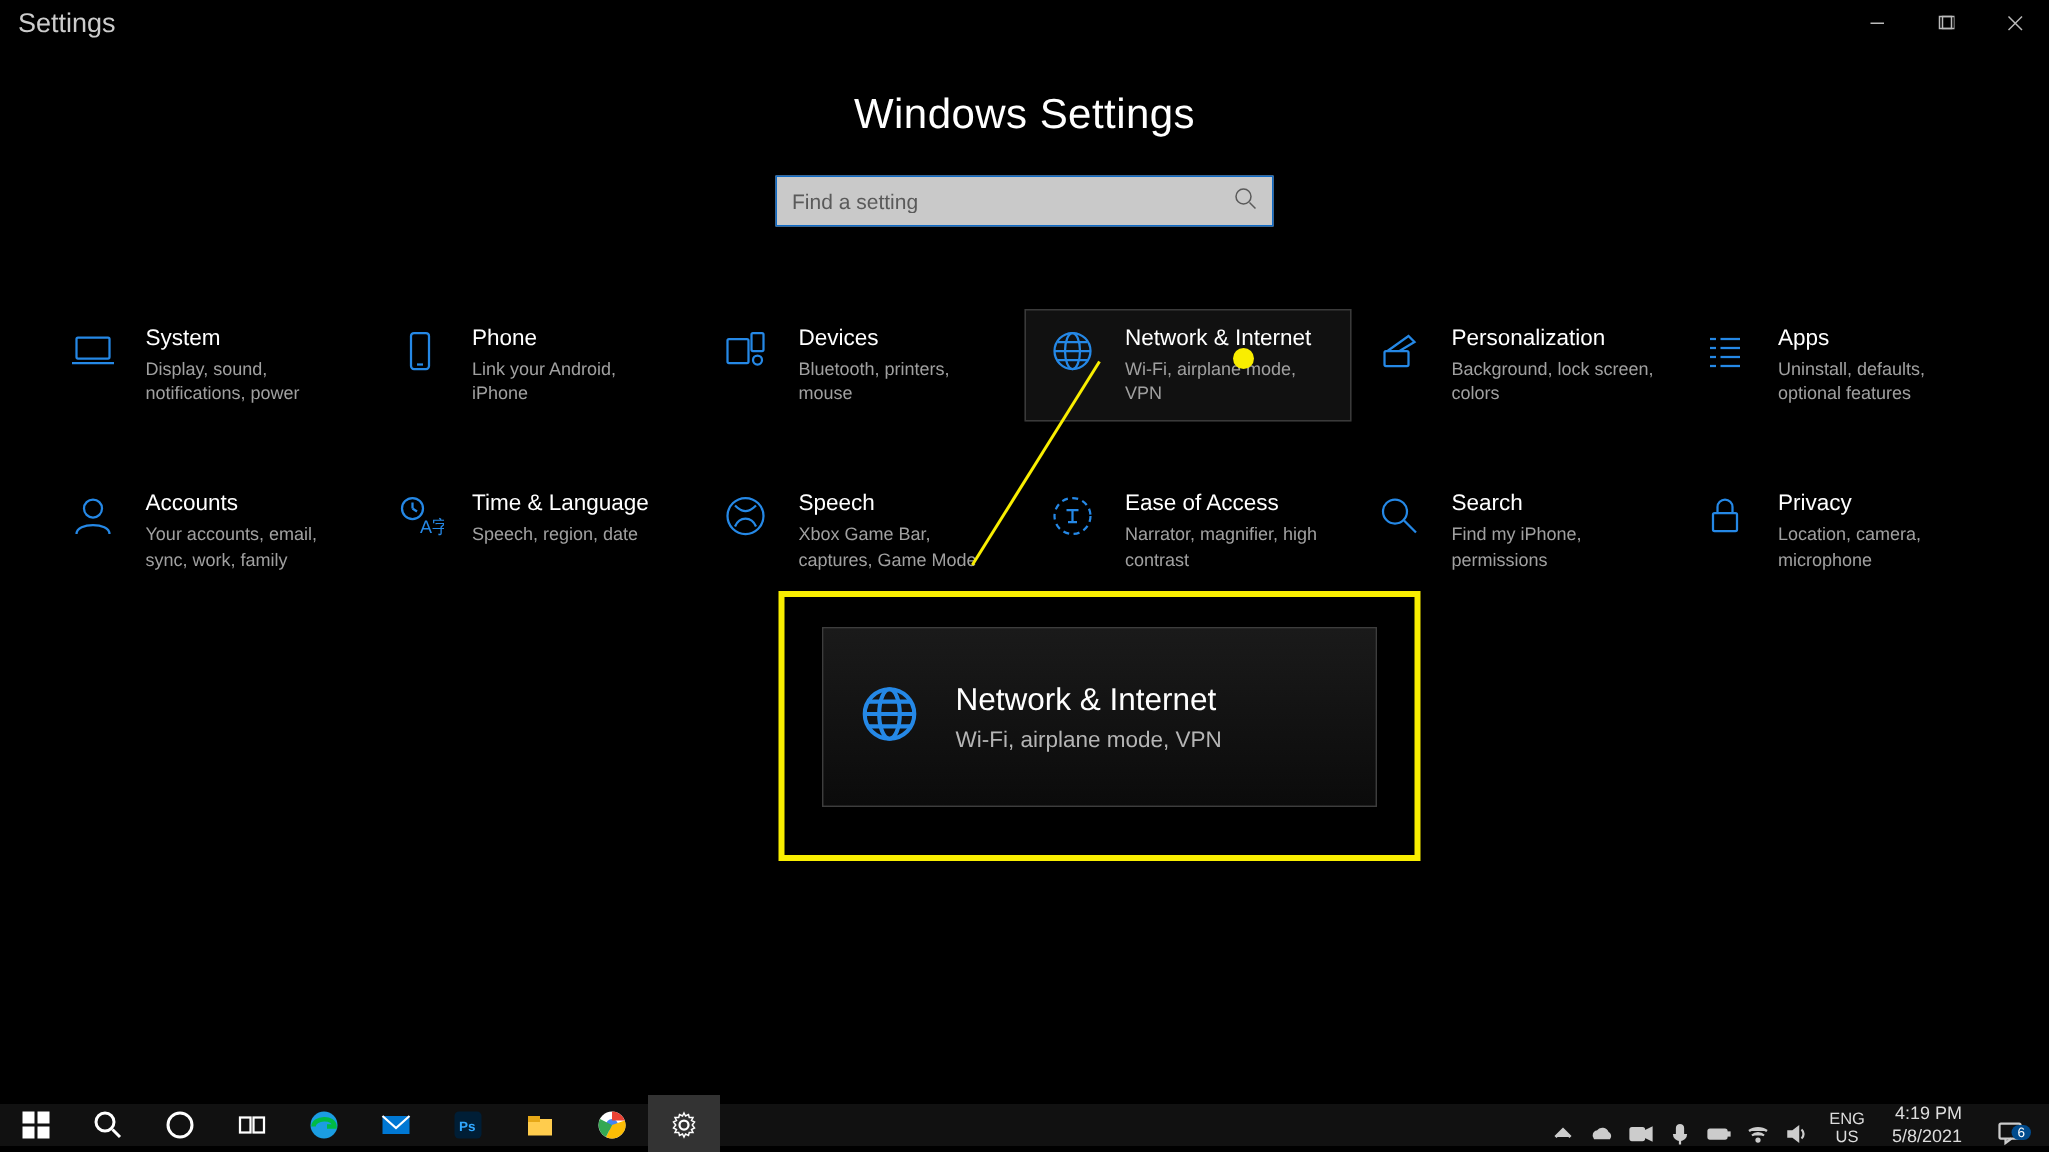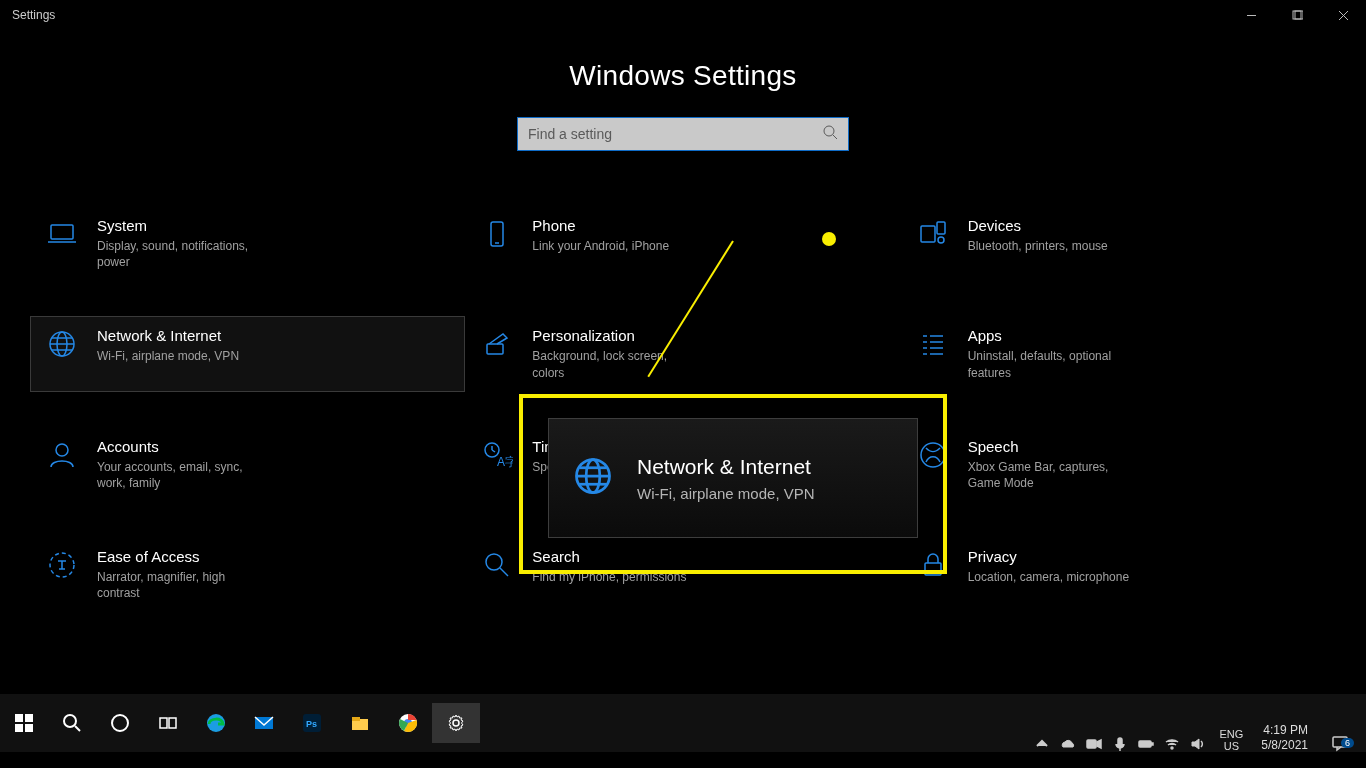--- a/index.html
+++ b/index.html
@@ -1,46 +1,46 @@
 <!DOCTYPE html>
 <html><head>
 <meta charset="utf-8">
 <style>
   * { box-sizing: border-box; margin: 0; padding: 0; }
   html, body { width: 1366px; height: 768px; overflow: hidden; background:#000; font-family: "Segoe UI", Tahoma, sans-serif; color:#fff; }
   .window { width:100%; height:100%; position:relative; background:#000; }
-  .titlebar { height:30px; display:flex; align-items:center; justify-content:space-between; padding:0 0 0 12px; font-size:12px; color:#ccc; }
+  .titlebar { height:30px; display:flex; align-items:center; justify-content:space-between; padding:0 0 0 12px; font-size:18px; color:#ccc; }
   .win-controls { display:flex; height:30px; }
   .win-btn { width:46px; display:flex; align-items:center; justify-content:center; }
   .win-btn svg { stroke:#bbb; }
   .page-title { text-align:center; font-size:28px; font-weight:300; margin-top:30px; letter-spacing:0.3px; }
   .search-wrap { display:flex; justify-content:center; margin-top:25px; }
   .search-box { width:332px; height:34px; background:#c9c9c9; border:1px solid #0e6bc7; display:flex; align-items:center; padding:0 10px; }
   .search-box input { flex:1; border:none; outline:none; background:transparent; font-size:14px; color:#333; }
   .search-box input::placeholder { color:#5a5a5a; }
   .search-icon svg { stroke:#5a5a5a; fill:none; }
-  .grid { display:grid; grid-template-columns: repeat(3, 1fr); column-gap:0px; row-gap:35px; padding:55px 30px 0 30px; }
+  .grid { display:grid; grid-template-columns: repeat(6, 1fr); column-gap:0px; row-gap:35px; padding:55px 30px 0 30px; }
   .tile { display:flex; align-items:flex-start; gap:18px; padding:10px 14px; border:1px solid transparent; }
   .tile.hover { border:1px solid #3a3a3a; background:#111; }
   .tile-icon { width:34px; height:34px; flex:0 0 34px; display:flex; align-items:center; justify-content:center; }
   .tile-icon svg { stroke:#2588e6; fill:none; stroke-width:1.5; }
   .tile-text .t-title { font-size:15px; font-weight:400; color:#fff; margin-bottom:4px; }
   .tile-text .t-sub { font-size:12px; color:#a0a0a0; line-height:1.35; max-width:165px; }
 
   
   .callout { position:absolute; left:519px; top:394px; width:428px; height:180px; border:4px solid #f9ee00; pointer-events:none; }
   .callout-line { position:absolute; left:732px; top:241px; width:2px; height:160px; background:#f9ee00; transform-origin:top; transform:rotate(32deg); pointer-events:none; }
   .callout-dot { position:absolute; left:822px; top:232px; width:14px; height:14px; border-radius:50%; background:#f9ee00; pointer-events:none; }
   .callout-tile { position:absolute; left:548px; top:418px; width:370px; height:120px; display:flex; align-items:center; gap:22px; padding:0 22px; background:linear-gradient(#1a1a1a,#0b0b0b); border:1px solid #3d3d3d; }
   .callout-tile .big-icon svg { width:44px; height:44px; stroke:#2588e6; fill:none; stroke-width:2; }
   .callout-tile .big-title { font-size:21px; font-weight:400; margin-bottom:6px; }
   .callout-tile .big-sub { font-size:15px; color:#b5b5b5; }
 
   
-  .taskbar { position:absolute; left:0; bottom:16px; right:0; height:58px; background:#111; display:flex; align-items:center; justify-content:space-between; padding:0 6px 0 0; }
+  .taskbar { position:absolute; left:0; bottom:4px; right:0; height:28px; background:#111; display:flex; align-items:center; justify-content:space-between; padding:0 6px 0 0; }
   .tb-left { display:flex; align-items:center; height:100%; }
   .tb-item { width:48px; height:40px; display:flex; align-items:center; justify-content:center; }
   .tb-item.active { background:#333; }
   .tb-item svg { width:20px; height:20px; }
   .tb-right { display:flex; align-items:flex-end; gap:4px; height:100%; }
   .tray-icon { width:22px; display:flex; align-items:center; justify-content:center; }
   .tray-icon svg { width:16px; height:16px; stroke:#ccc; fill:#ccc; }
   .lang { font-size:11px; line-height:1.1; color:#ddd; padding:0 6px; text-align:center; }
   .clock { font-size:12px; line-height:1.2; color:#ddd; text-align:right; padding:0 8px;margin-top:32px; }
   .notif { width:40px; display:flex; align-items:center; justify-content:center; position:relative; }

